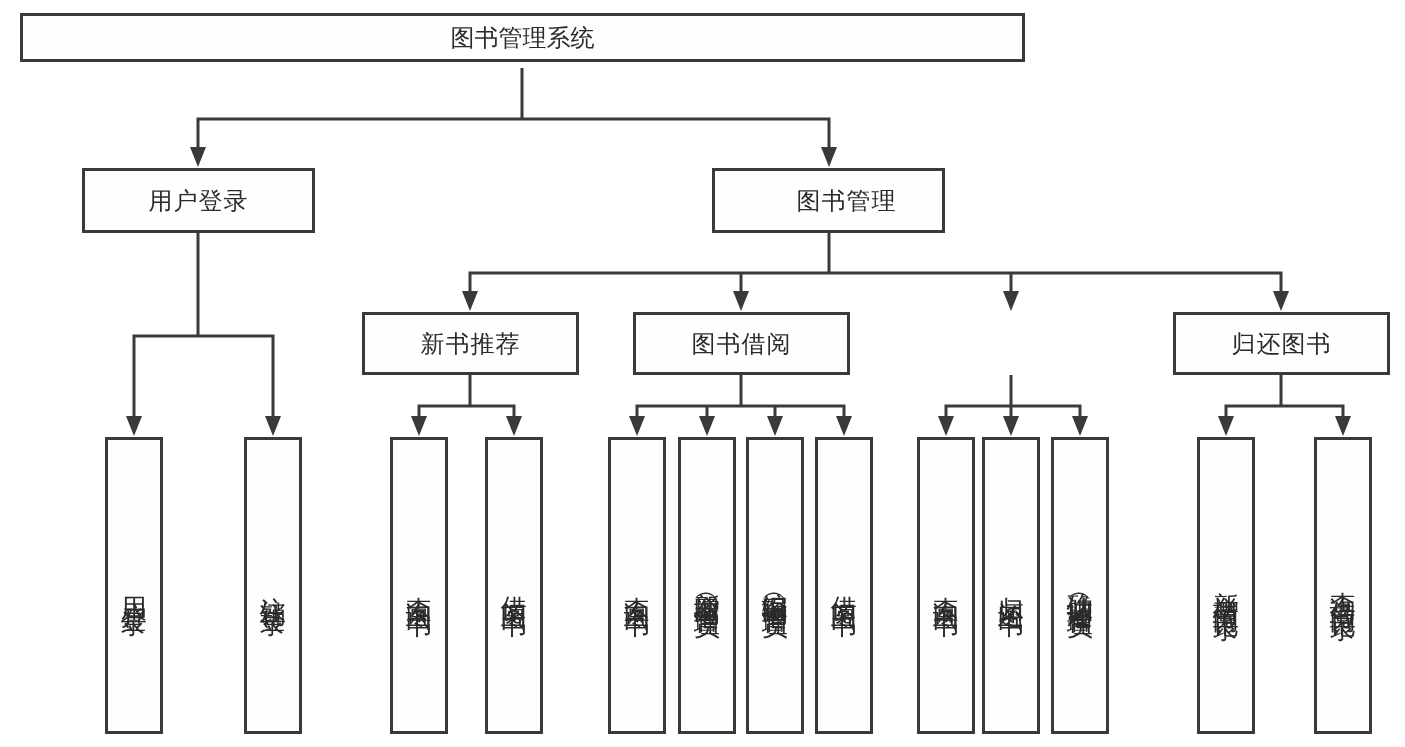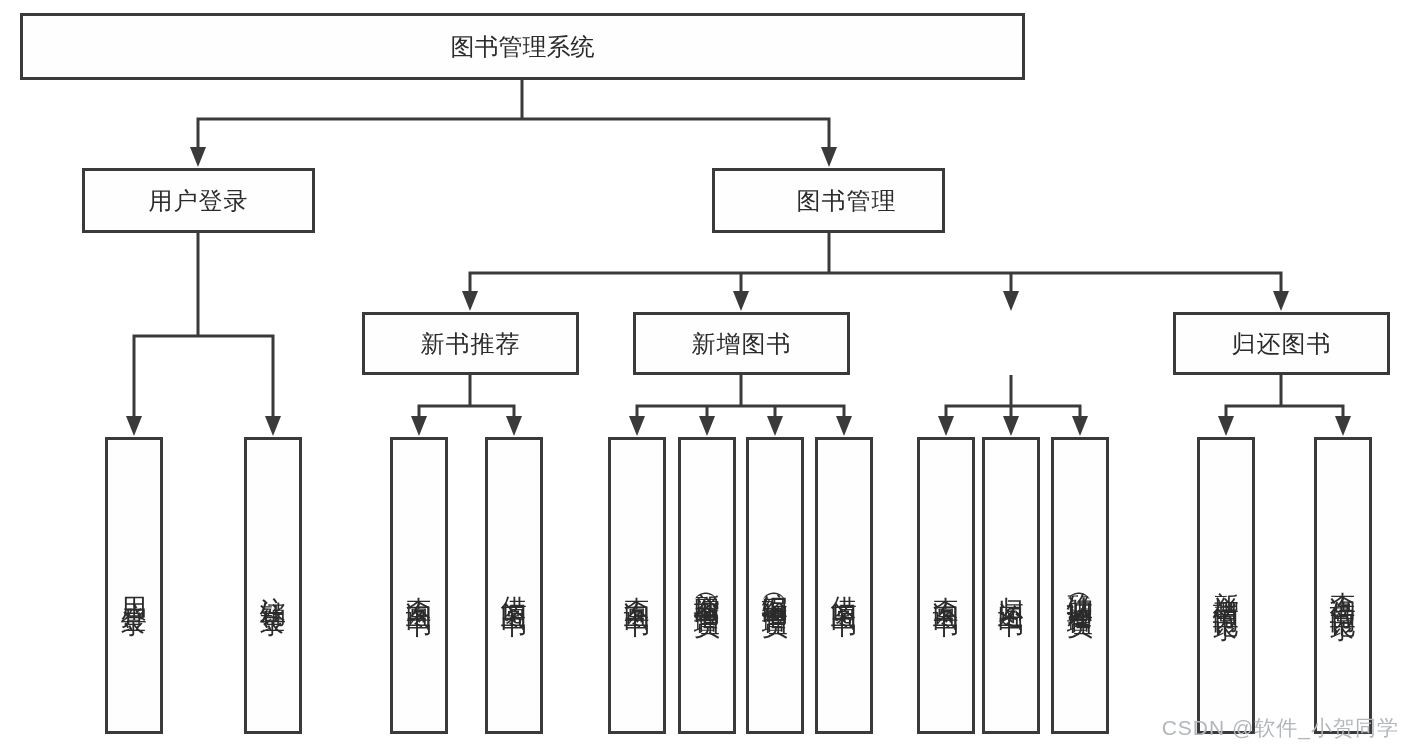--- a/index.html
+++ b/index.html
@@ -100,36 +100,36 @@
       <polygon class="arrow-head" points="1080,436 1072,416 1088,416"></polygon>
     </g>
 
     <g>
       <path class="edge-stroke" d="M1281 375 V406 M1226 419 V406 H1343 V419"></path>
       <polygon class="arrow-head" points="1226,436 1218,416 1234,416"></polygon>
       <polygon class="arrow-head" points="1343,436 1335,416 1351,416"></polygon>
     </g>
   </svg>
 
-  <div class="node root" style="left:20px; top:13px; width:1005px; height:67px;">
+  <div class="node root" style="left:20px; top:13px; width:1005px; height:49px;">
     <span>图书管理系统</span>
   </div>
 
   <div class="node hnode" style="left:82px; top:168px; width:233px; height:65px;">
     <span>用户登录</span>
   </div>
   <div class="node hnode" style="left:712px; top:168px; width:233px; height:65px;padding-left:36px;">
     <span>图书管理</span>
   </div>
 
   <div class="node hnode" style="left:362px; top:312px; width:217px; height:63px;">
     <span>新书推荐</span>
   </div>
   <div class="node hnode" style="left:633px; top:312px; width:217px; height:63px;">
-    <span>新增图书</span>
+    <span>图书借阅</span>
   </div>
   <div class="node hnode" style="left:1173px; top:312px; width:217px; height:63px;">
     <span>归还图书</span>
   </div>
 
   <div class="node leaf" style="left:105px; top:437px; width:58px; height:297px;">
     <span class="vlabel">用户登录</span>
   </div>
   <div class="node leaf" style="left:244px; top:437px; width:58px; height:297px;">
     <span class="vlabel">注销登录</span>
@@ -165,14 +165,13 @@
     <span class="vlabel tight">确认归还（管理员）</span>
   </div>
 
   <div class="node leaf" style="left:1197px; top:437px; width:58px; height:297px;">
     <span class="vlabel">新增借阅记录</span>
   </div>
   <div class="node leaf" style="left:1314px; top:437px; width:58px; height:297px;">
     <span class="vlabel">查询借阅记录</span>
   </div>
 
-  <div id="watermark">CSDN @软件_小贺同学</div>
 </div>
 
 </body></html>

